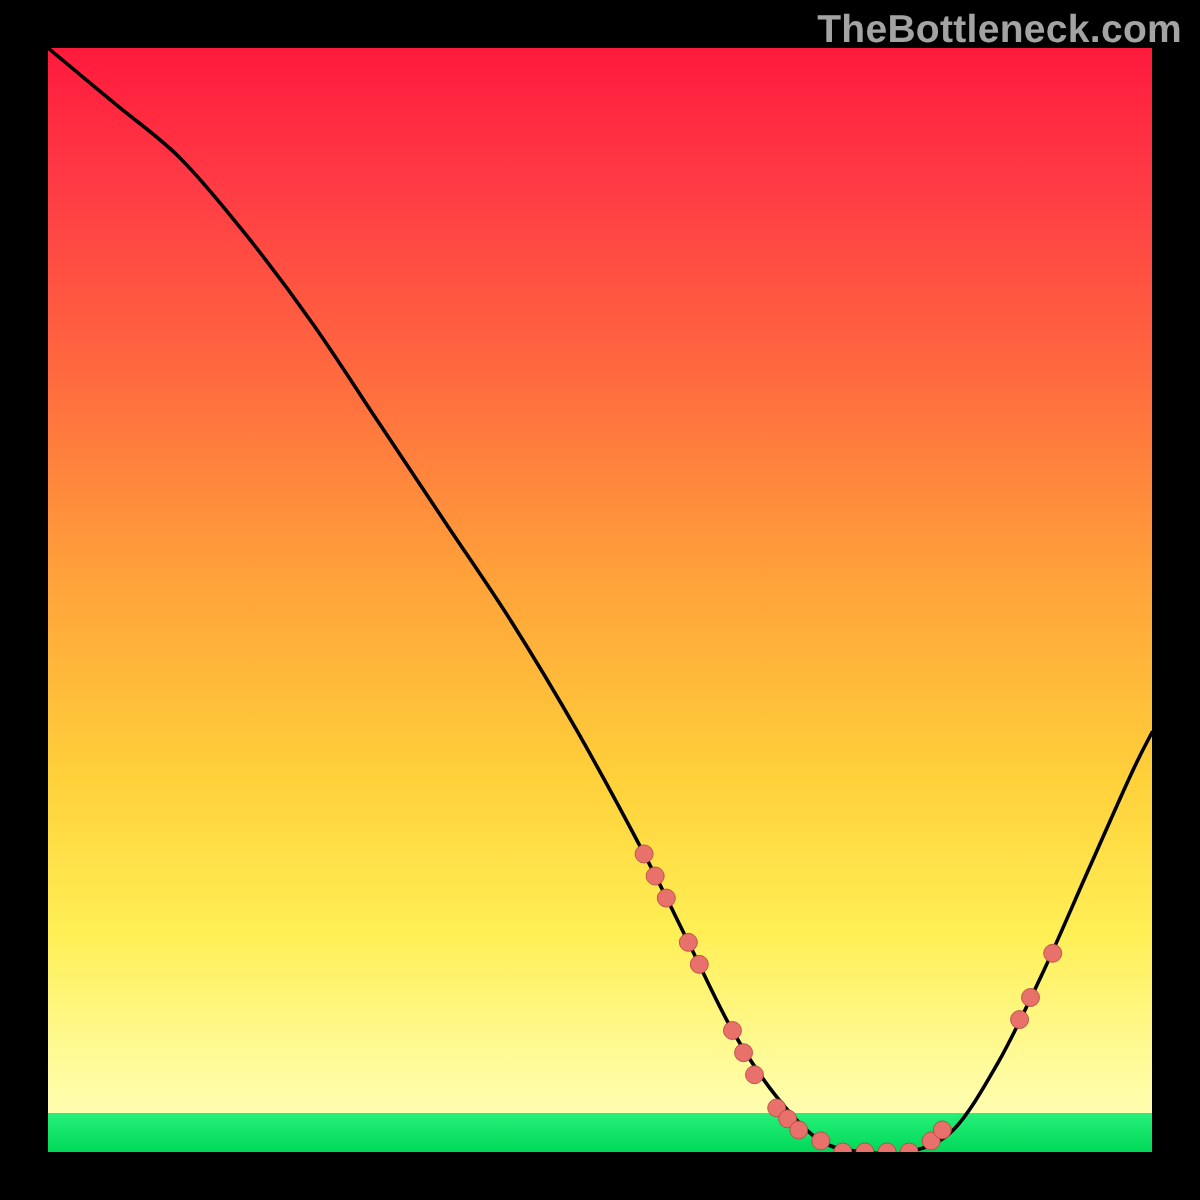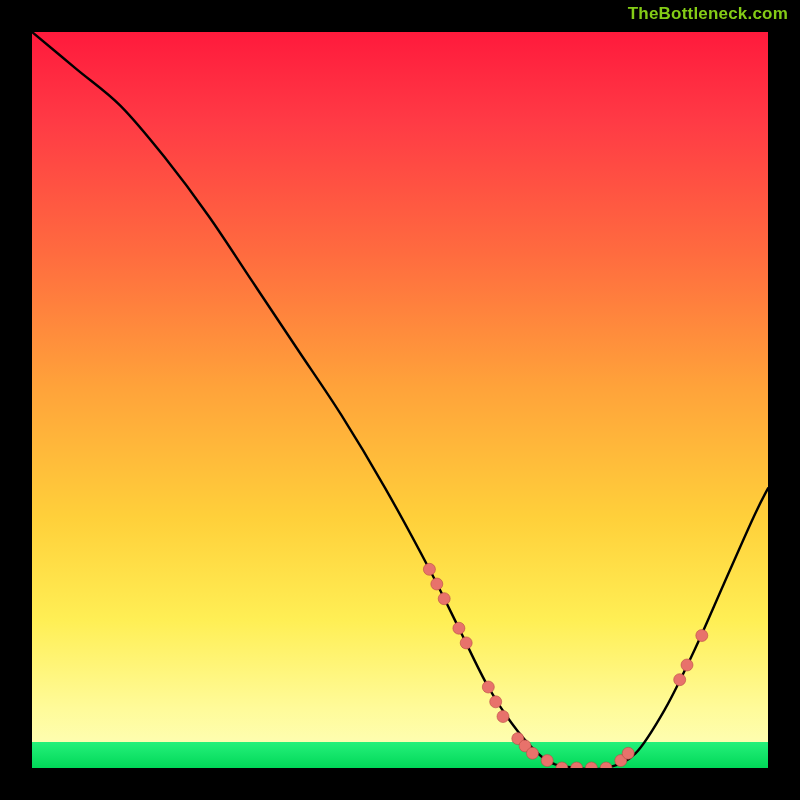--- a/index.html
+++ b/index.html
@@ -14,22 +14,22 @@
   .frame {
     position: relative;
     width: 800px;
     height: 800px;
     background: #000;
   }
   .watermark {
     position: absolute;
     top: 4px;
     right: 12px;
-    color: #84cc16;
-    font-size: 17px;
+    color: #a3a3a3;
+    font-size: 26px;
     font-weight: 600;
     letter-spacing: 0.2px;
     z-index: 20;
     user-select: none;
   }
   .plot-area {
     position: absolute;
     left: 32px;
     top: 32px;
     width: 736px;

